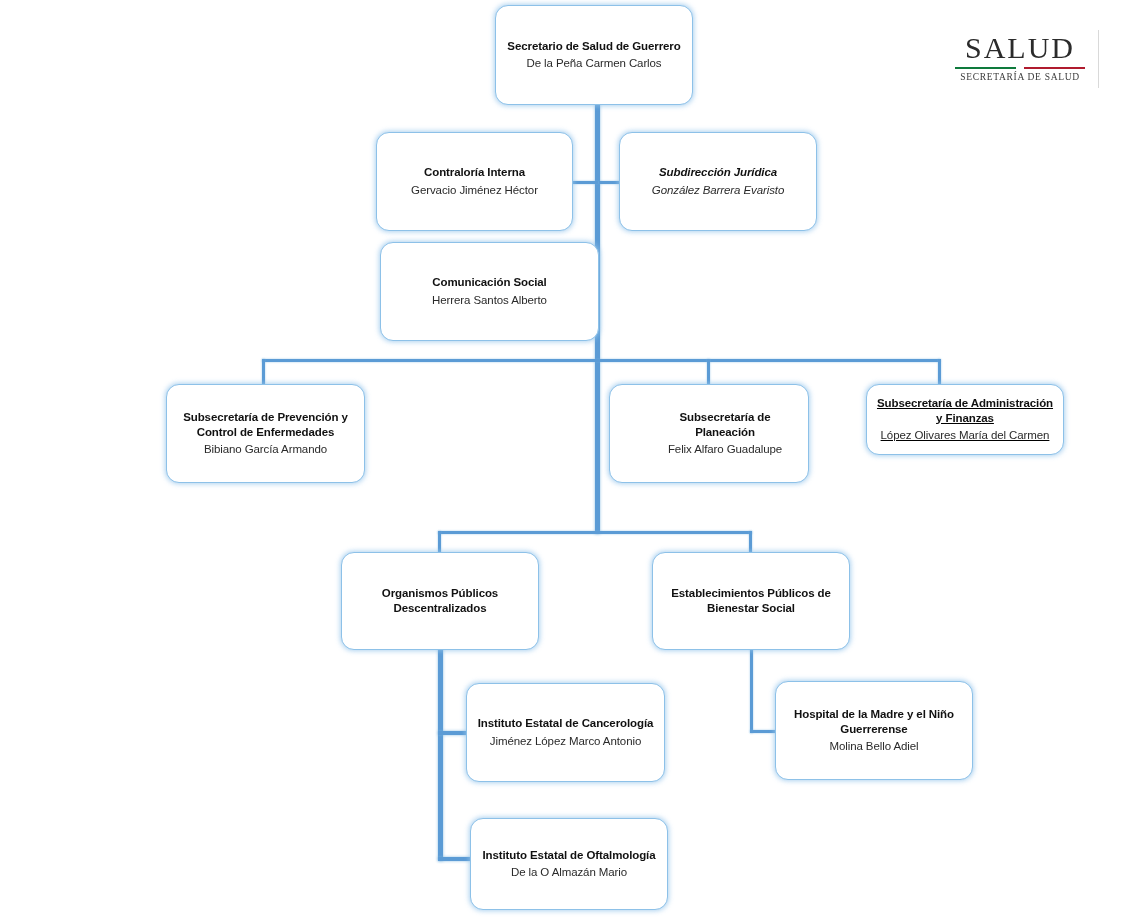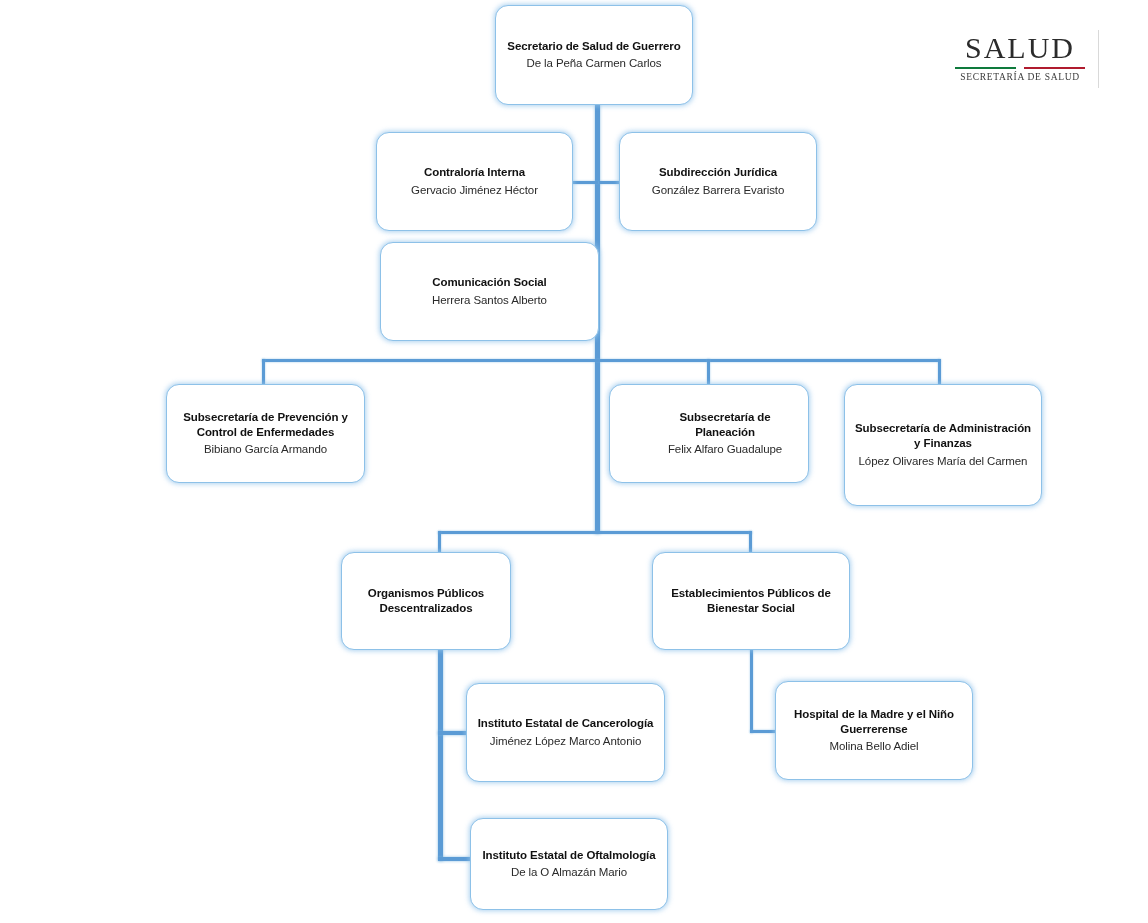--- a/index.html
+++ b/index.html
@@ -151,46 +151,46 @@
   <div class="node" style="left:495px; top:5px; width:198px; height:100px;justify-content:center;">
     <div class="title">Secretario de Salud de Guerrero</div>
     <div class="person">De la Peña Carmen Carlos</div>
   </div>
 
   <div class="node" style="left:376px; top:132px; width:197px; height:99px;">
     <div class="title">Contraloría Interna</div>
     <div class="person">Gervacio Jiménez Héctor</div>
   </div>
 
-  <div class="node" style="left:619px; top:132px; width:198px; height:99px;">
+  <div class="node" style="left:619px; top:132px; width:198px; height:99px;font-style:italic;">
     <div class="title">Subdirección Jurídica</div>
     <div class="person">González Barrera Evaristo</div>
   </div>
 
   <div class="node" style="left:380px; top:242px; width:219px; height:99px;">
     <div class="title">Comunicación Social</div>
     <div class="person">Herrera Santos Alberto</div>
   </div>
 
   <div class="node" style="left:166px; top:384px; width:199px; height:99px;">
     <div class="title">Subsecretaría de Prevención y Control de Enfermedades</div>
     <div class="person">Bibiano García Armando</div>
   </div>
 
   <div class="node" style="left:609px; top:384px; width:200px; height:99px;padding-left:40px;">
     <div class="title">Subsecretaría de Planeación</div>
     <div class="person">Felix Alfaro Guadalupe</div>
   </div>
 
-  <div class="node" style="left:844px; top:384px; width:198px; height:122px;">
+  <div class="node" style="left:866px; top:384px; width:198px; height:71px;text-decoration:underline;">
     <div class="title">Subsecretaría de Administración y Finanzas</div>
     <div class="person">López Olivares María del Carmen</div>
   </div>
 
-  <div class="node" style="left:341px; top:552px; width:170px; height:98px;">
+  <div class="node" style="left:341px; top:552px; width:198px; height:98px;">
     <div class="title">Organismos Públicos Descentralizados</div>
 
   </div>
 
   <div class="node" style="left:652px; top:552px; width:198px; height:98px;">
     <div class="title">Establecimientos Públicos de Bienestar Social</div>
 
   </div>
 
   <div class="node" style="left:466px; top:683px; width:199px; height:99px;">

